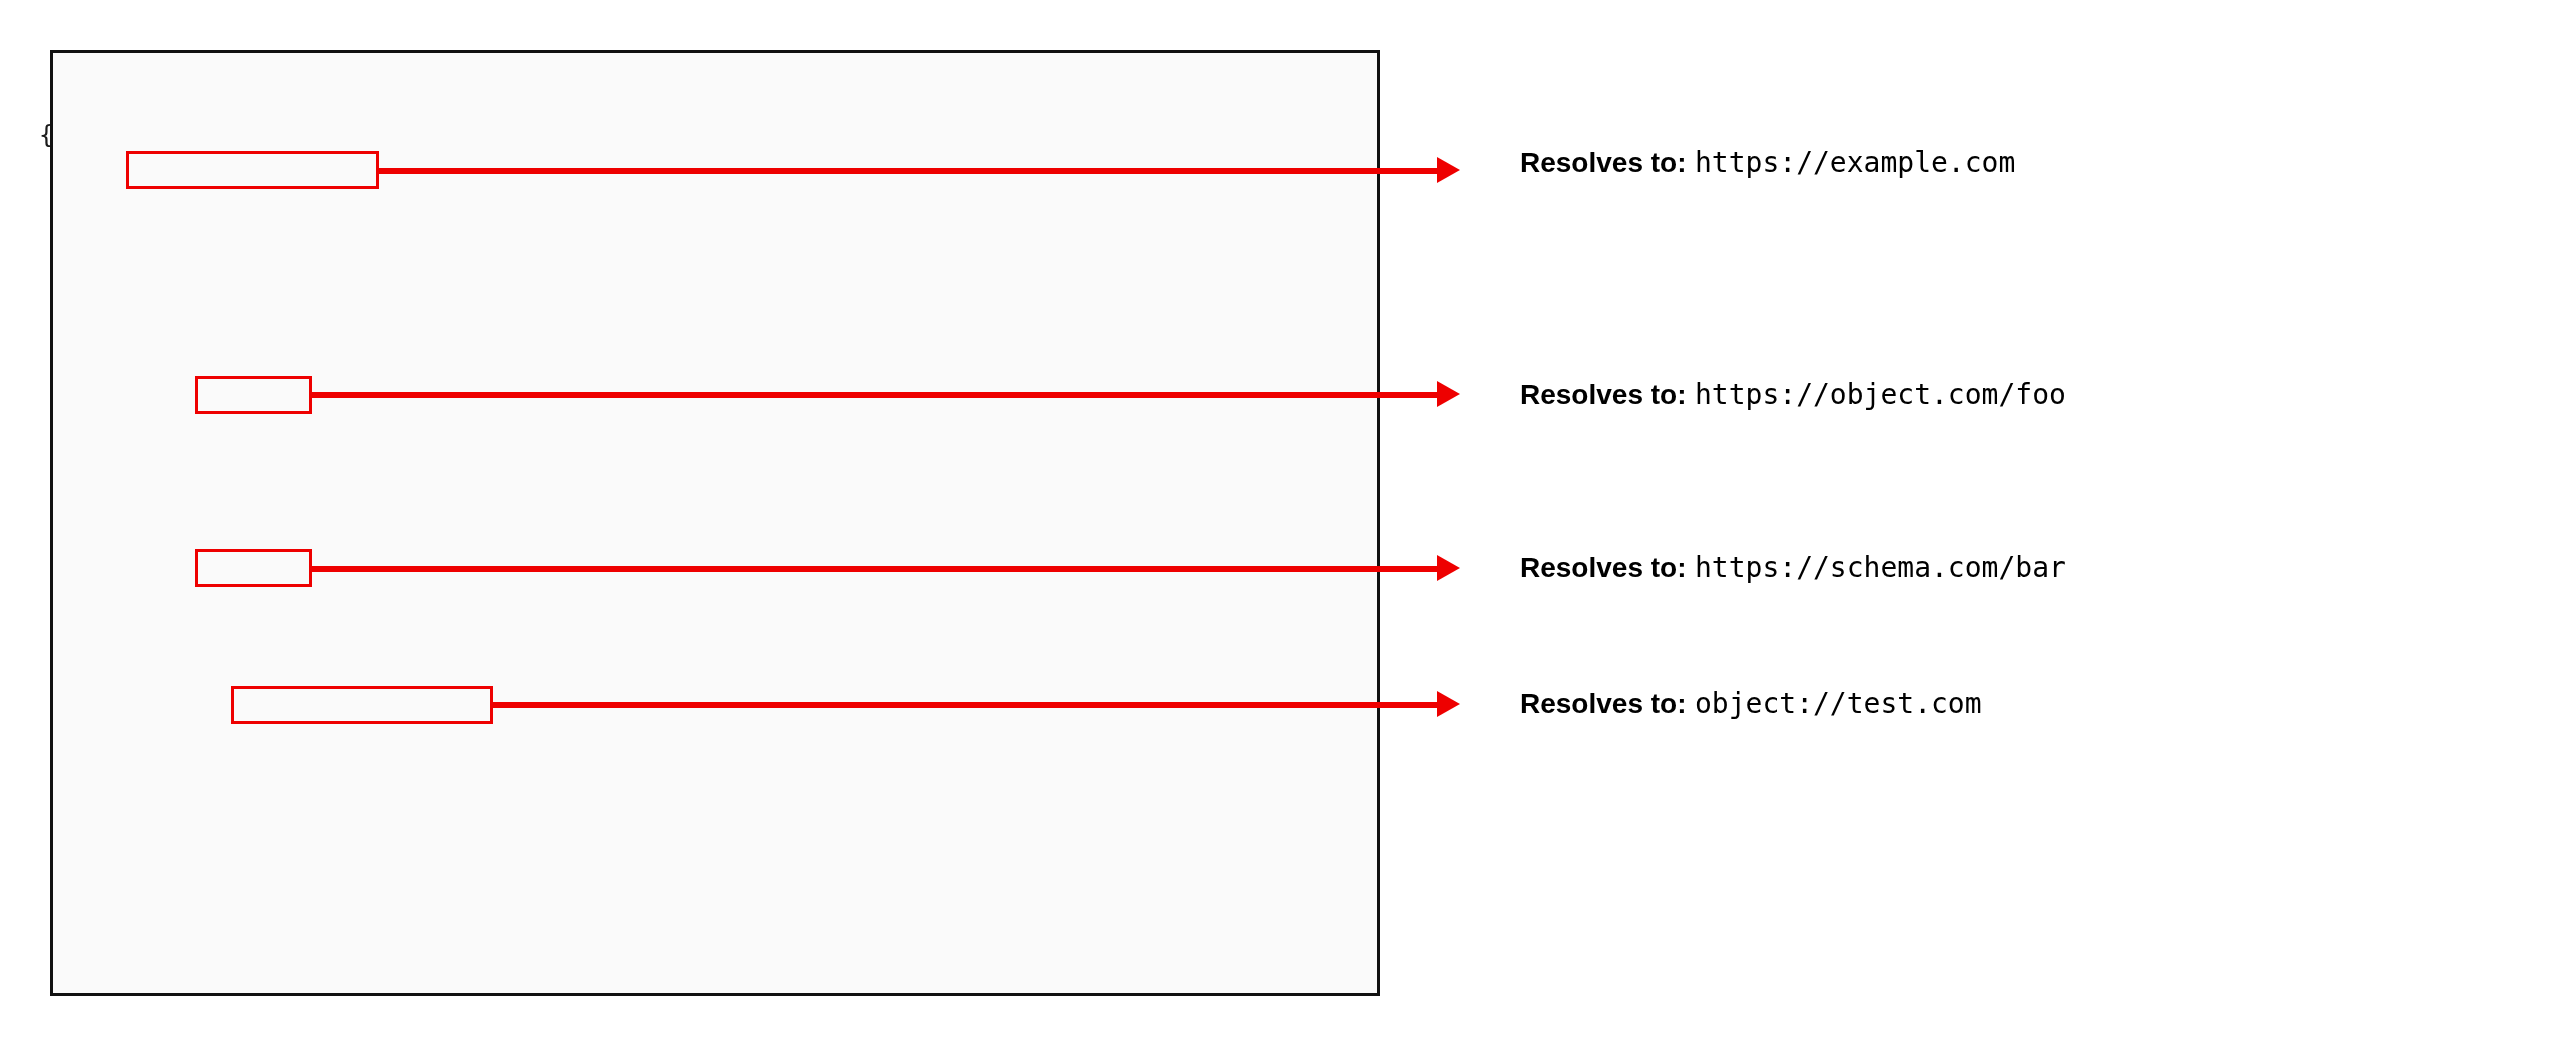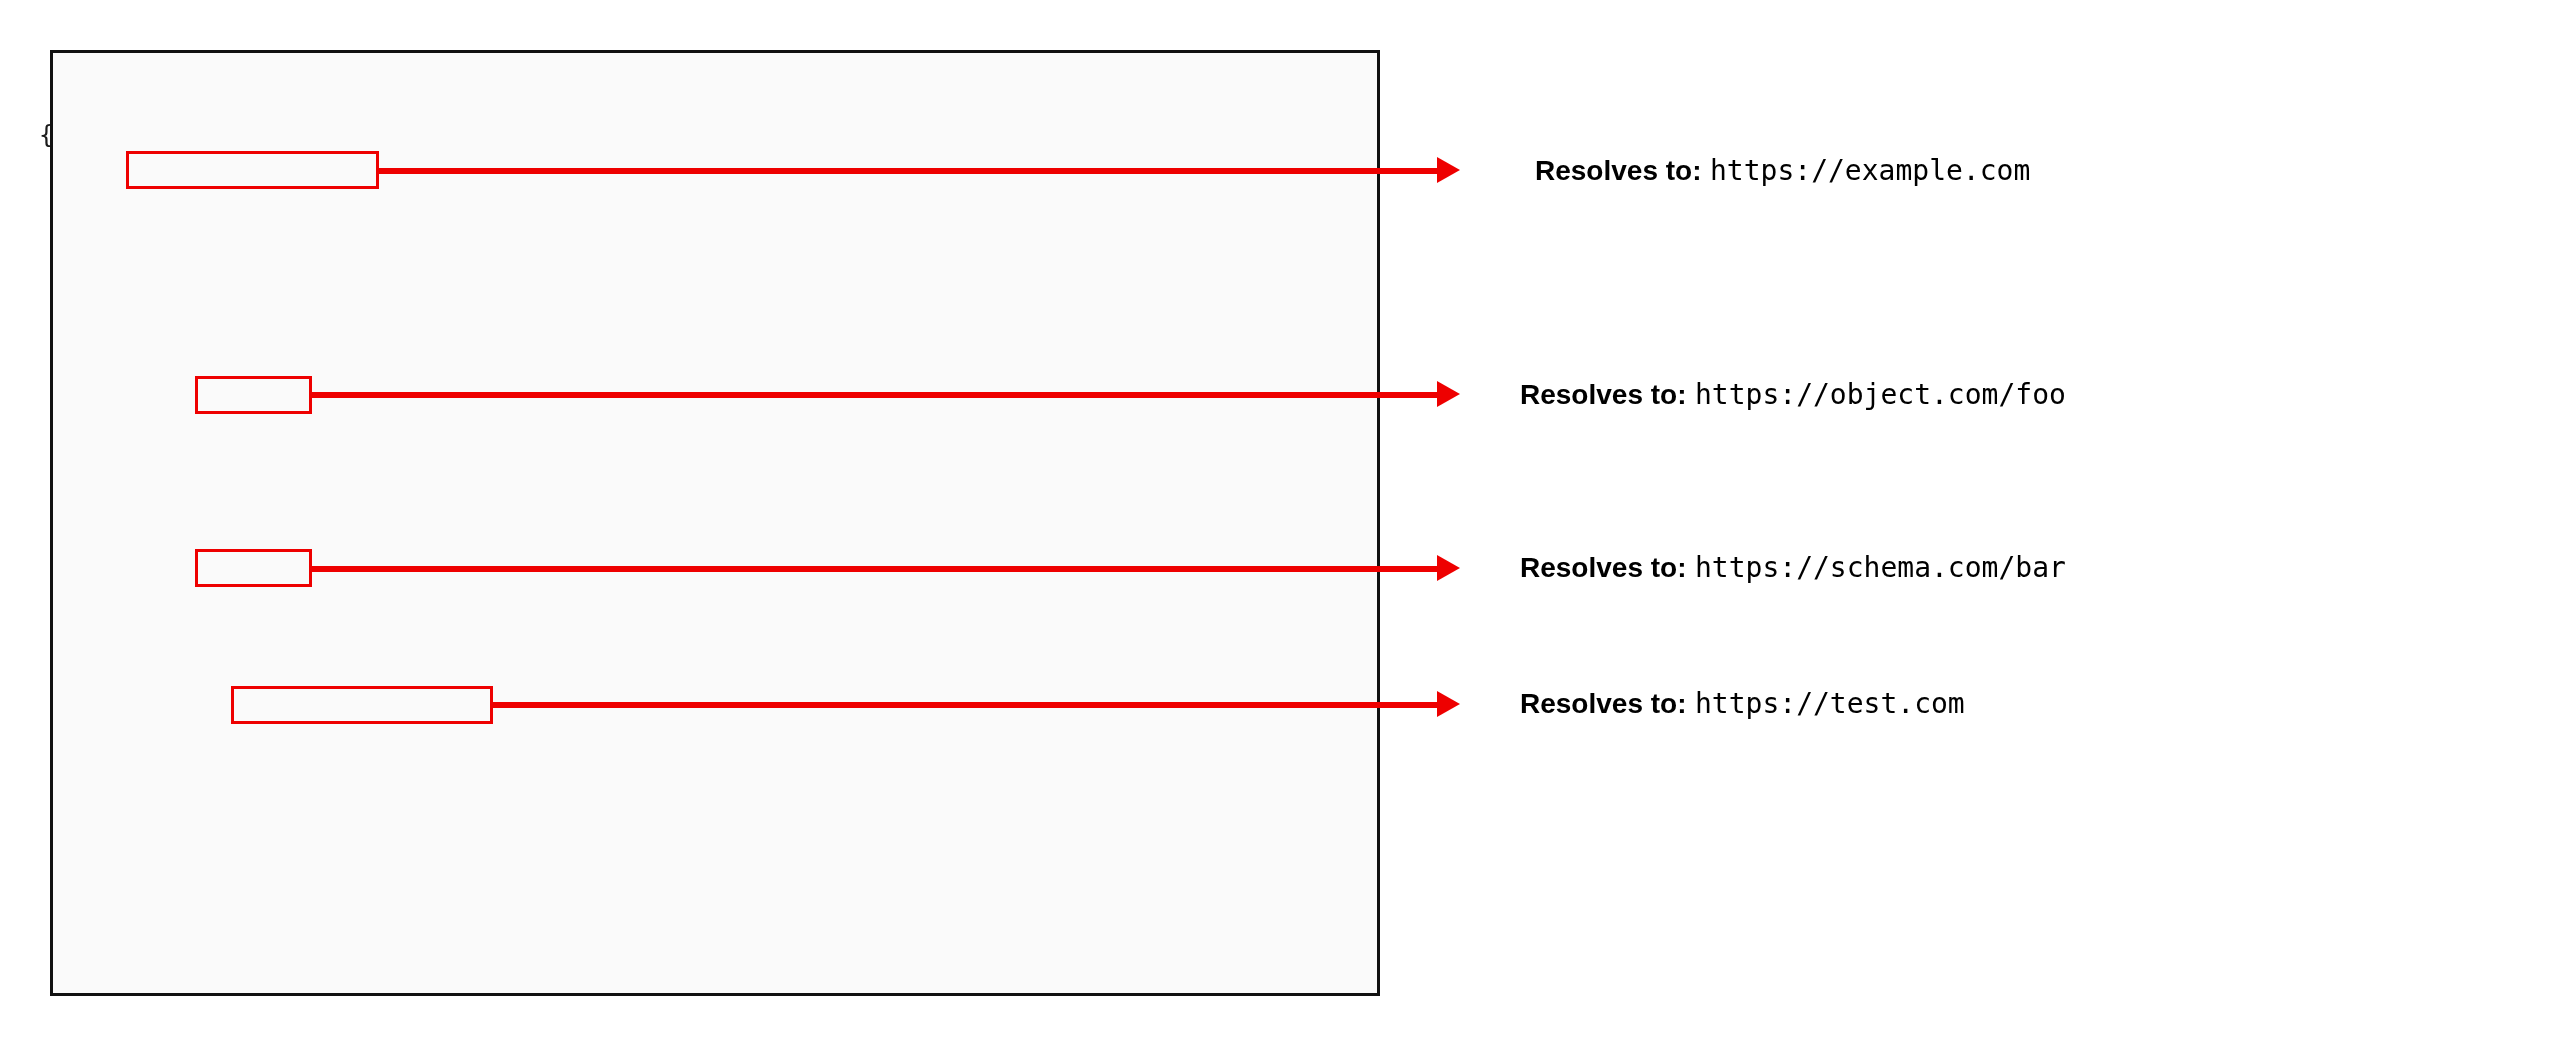--- a/index.html
+++ b/index.html
@@ -141,28 +141,28 @@
 <div class="hl" style="left:126px;  top:151px;  width:253px;  height:38px;"></div>
 <div class="hl" style="left:195px;  top:376px;  width:117px;  height:38px;"></div>
 <div class="hl" style="left:195px;  top:549px;  width:117px;  height:38px;"></div>
 <div class="hl" style="left:231px;  top:686px; width:262px;  height:38px;"></div>
 
 <div class="arrow" style="left:377px;  top:168px;  width:1062px;"></div>
 <div class="arrow" style="left:311px;  top:392px;  width:1128px;"></div>
 <div class="arrow" style="left:311px;  top:566px;  width:1128px;"></div>
 <div class="arrow" style="left:492px;  top:702px; width:947px;"></div>
 
-<div class="resolve-row" style="left:1520px; top:170px;margin-left:15px;">
+<div class="resolve-row" style="left:1520px; top:162px;">
   <span class="resolve-label">Resolves to:</span><span class="resolve-url">https://example.com</span>
 </div>
 
 <div class="resolve-row" style="left:1520px; top:394px;">
   <span class="resolve-label">Resolves to:</span><span class="resolve-url">https://object.com/foo</span>
 </div>
 
 <div class="resolve-row" style="left:1520px; top:567px;">
   <span class="resolve-label">Resolves to:</span><span class="resolve-url">https://schema.com/bar</span>
 </div>
 
 <div class="resolve-row" style="left:1520px; top:703px;">
-  <span class="resolve-label">Resolves to:</span><span class="resolve-url">https://test.com</span>
+  <span class="resolve-label">Resolves to:</span><span class="resolve-url">object://test.com</span>
 </div>
 
 
 </body></html>

